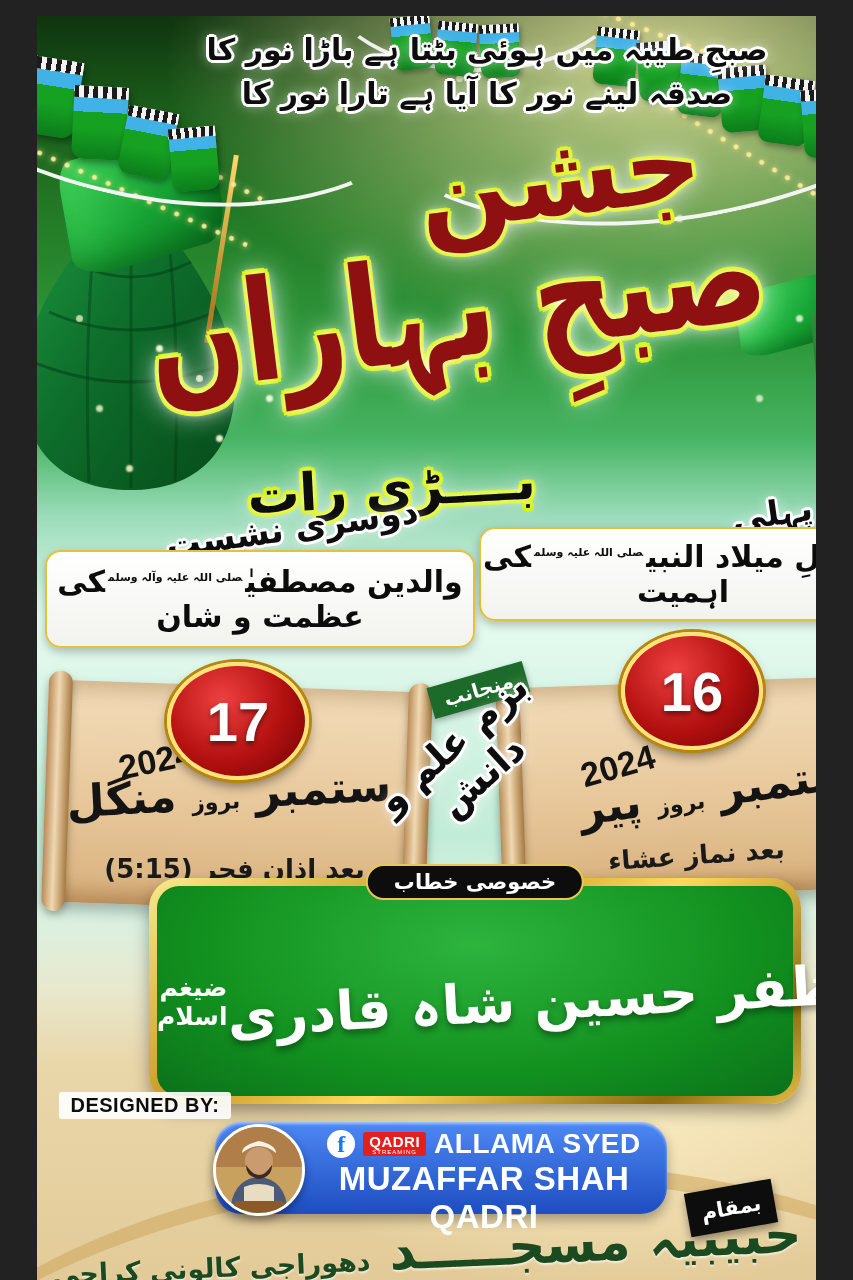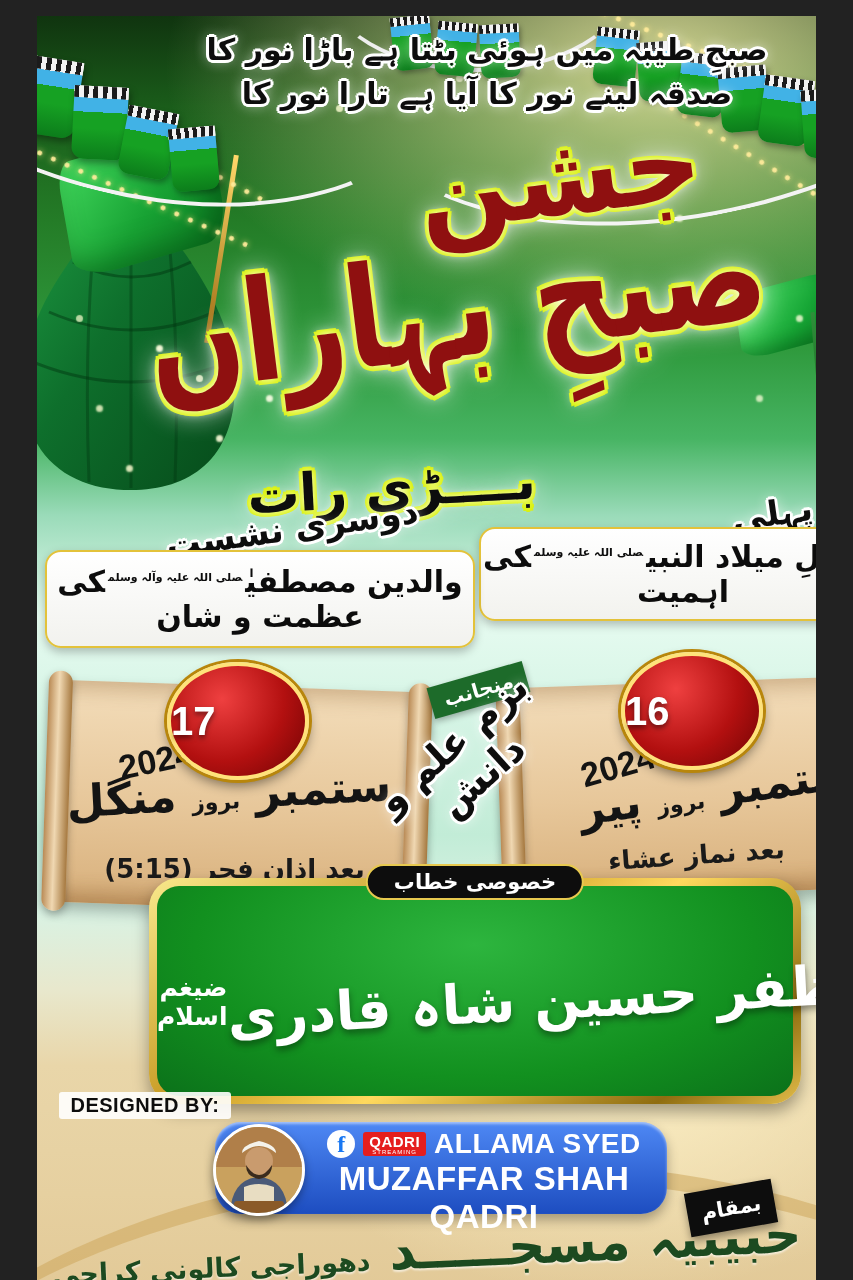--- a/index.html
+++ b/index.html
@@ -110,23 +110,23 @@
       inset 0 -12px 18px rgba(120,70,20,.3),0 8px 14px rgba(0,0,0,.25);}
   .scroll::before,.scroll::after{content:"";position:absolute;top:-4%;height:108%;width:24px;border-radius:12px;
     background:linear-gradient(90deg,#b98a55,#f0d8b2 45%,#a5783f);box-shadow:0 4px 8px rgba(0,0,0,.3);}
   .scroll::before{left:-8px;}
   .scroll::after{right:-8px;}
   .sc1{left:470px;top:666px;width:374px;height:212px;transform:rotate(-2deg);}
   .sc2{left:16px;top:670px;width:368px;height:222px;transform:rotate(2deg);}
   .badge{z-index:6;width:134px;height:110px;border-radius:50%;
     background:radial-gradient(circle at 38% 30%,#ef4040,#b31010 55%,#6e0303);
     border:4px solid #ffe27a;box-shadow:0 0 0 3px #b8860b,0 6px 12px rgba(0,0,0,.45);
-    display:flex;align-items:center;
-    color:#fff;font-size:40px;font-weight:bold;text-shadow:0 3px 5px rgba(0,0,0,.5);}
-  .bd1{left:584px;top:636px;}
+    display:flex;align-items:center;justify-content:center;
+    color:#fff;font-size:56px;font-weight:bold;text-shadow:0 3px 5px rgba(0,0,0,.5);}
+  .bd1{left:584px;top:616px;}
   .bd2{left:130px;top:646px;}
   .sc-year{position:absolute;font-size:34px;font-weight:bold;color:#141414;transform:rotate(-14deg);}
   .sc1 .sc-year{left:74px;top:62px;}
   .sc2 .sc-year{left:64px;top:58px;}
   .sc-month{position:absolute;font-size:44px;font-weight:bold;color:#141414;transform:rotate(-6deg);
     right:26px;top:84px;}
   .sc2 .sc-month{right:30px;top:82px;transform:rotate(-5deg);}
   .sc-broz{font-size:22px;}
   .sc-time{position:absolute;left:0;right:0;bottom:24px;text-align:center;
     font-size:26px;font-weight:bold;color:#1a1a1a;transform:rotate(-2deg);}

